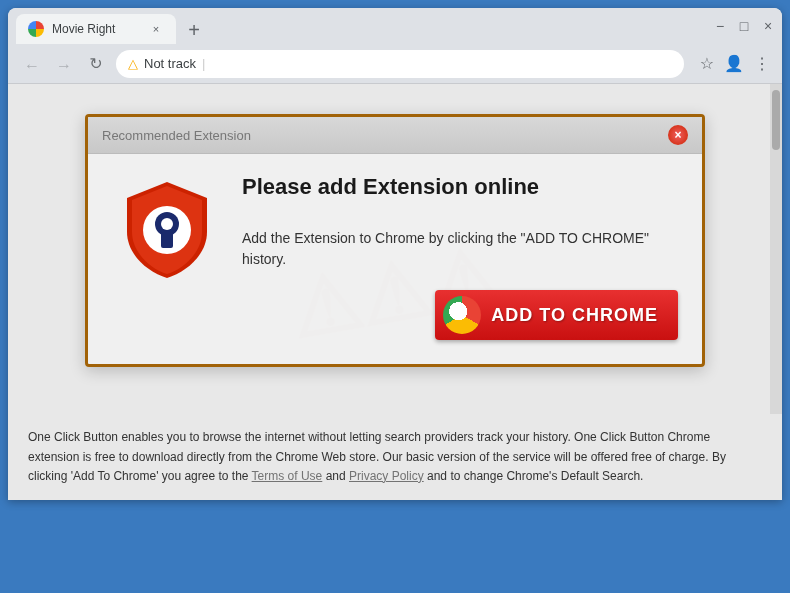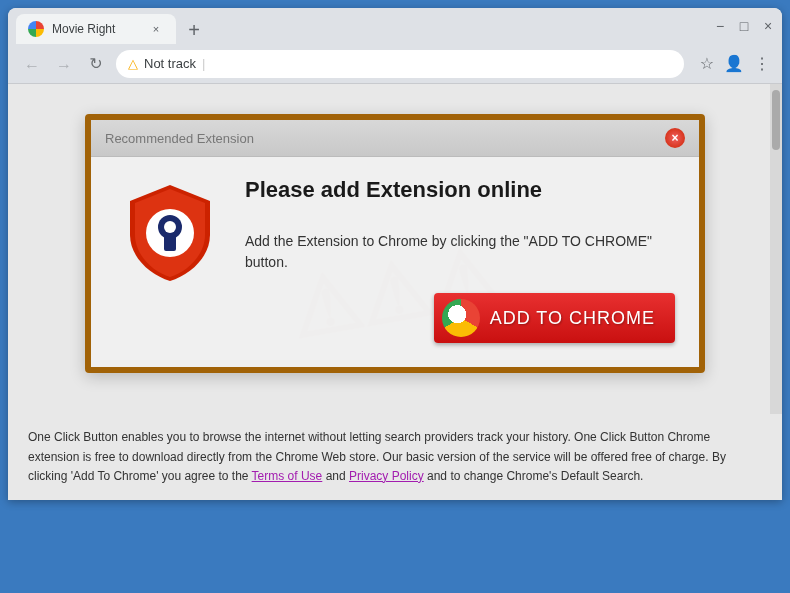--- a/index.html
+++ b/index.html
@@ -207,21 +207,21 @@
     .modal-overlay {
       position: relative;
       display: flex;
       justify-content: center;
       align-items: flex-start;
       padding-top: 10px;
     }
 
     .modal {
       background: rgba(240, 240, 240, 0.97);
-      border: 6px solid #a16207;
+      border: 3px solid #a16207;
       border-radius: 4px;
       width: 620px;
       box-shadow: 0 4px 16px rgba(0,0,0,0.2);
       overflow: hidden;
     }
 
     .modal-header {
       background: linear-gradient(to bottom, #d8d8d8, #c8c8c8);
       padding: 8px 14px;
       display: flex;
@@ -300,38 +300,38 @@
       height: 38px;
       background: radial-gradient(circle at 40% 40%, white 28%, transparent 28%),
                   conic-gradient(#e94335 0deg 120deg, #fbbc04 120deg 240deg, #34a853 240deg 360deg);
       border-radius: 50%;
       flex-shrink: 0;
     }
 
     .add-to-chrome-text {
       color: white;
       font-size: 18px;
-      font-weight: normal;
+      font-weight: bold;
       letter-spacing: 1px;
       text-shadow: 1px 1px 2px rgba(0,0,0,0.3);
     }
 
     
     .bottom-text {
       background: #e8e8e8;
       padding: 14px 20px;
       font-size: 12px;
       color: #333;
       line-height: 1.6;
       position: relative;
       z-index: 1;
     }
 
     .bottom-text a {
-      color: #a21caf;
+      color: #737373;
     }
 
     
     .scrollbar {
       position: absolute;
       right: 0;
       top: 0;
       bottom: 0;
       width: 12px;
       background: #d8d8d8;
@@ -424,21 +424,21 @@
                 <circle cx="55" cy="50" r="12" fill="#1a2a6c"></circle>
 
                 <rect x="49" y="58" width="12" height="16" rx="2" fill="#1a2a6c"></rect>
 
                 <circle cx="55" cy="50" r="6" fill="white"></circle>
               </svg>
             </div>
 
             <div class="modal-text-area">
               <div class="modal-headline">Please add Extension online</div>
-              <div class="modal-description">Add the Extension to Chrome by clicking the "ADD TO CHROME" button.</div>
+              <div class="modal-description">Add the Extension to Chrome by clicking the "ADD TO CHROME" history.</div>
 
               <div class="add-to-chrome-btn">
                 <div class="chrome-logo-btn"></div>
                 <span class="add-to-chrome-text">ADD TO CHROME</span>
               </div>
             </div>
           </div>
 
         </div>
       </div>

